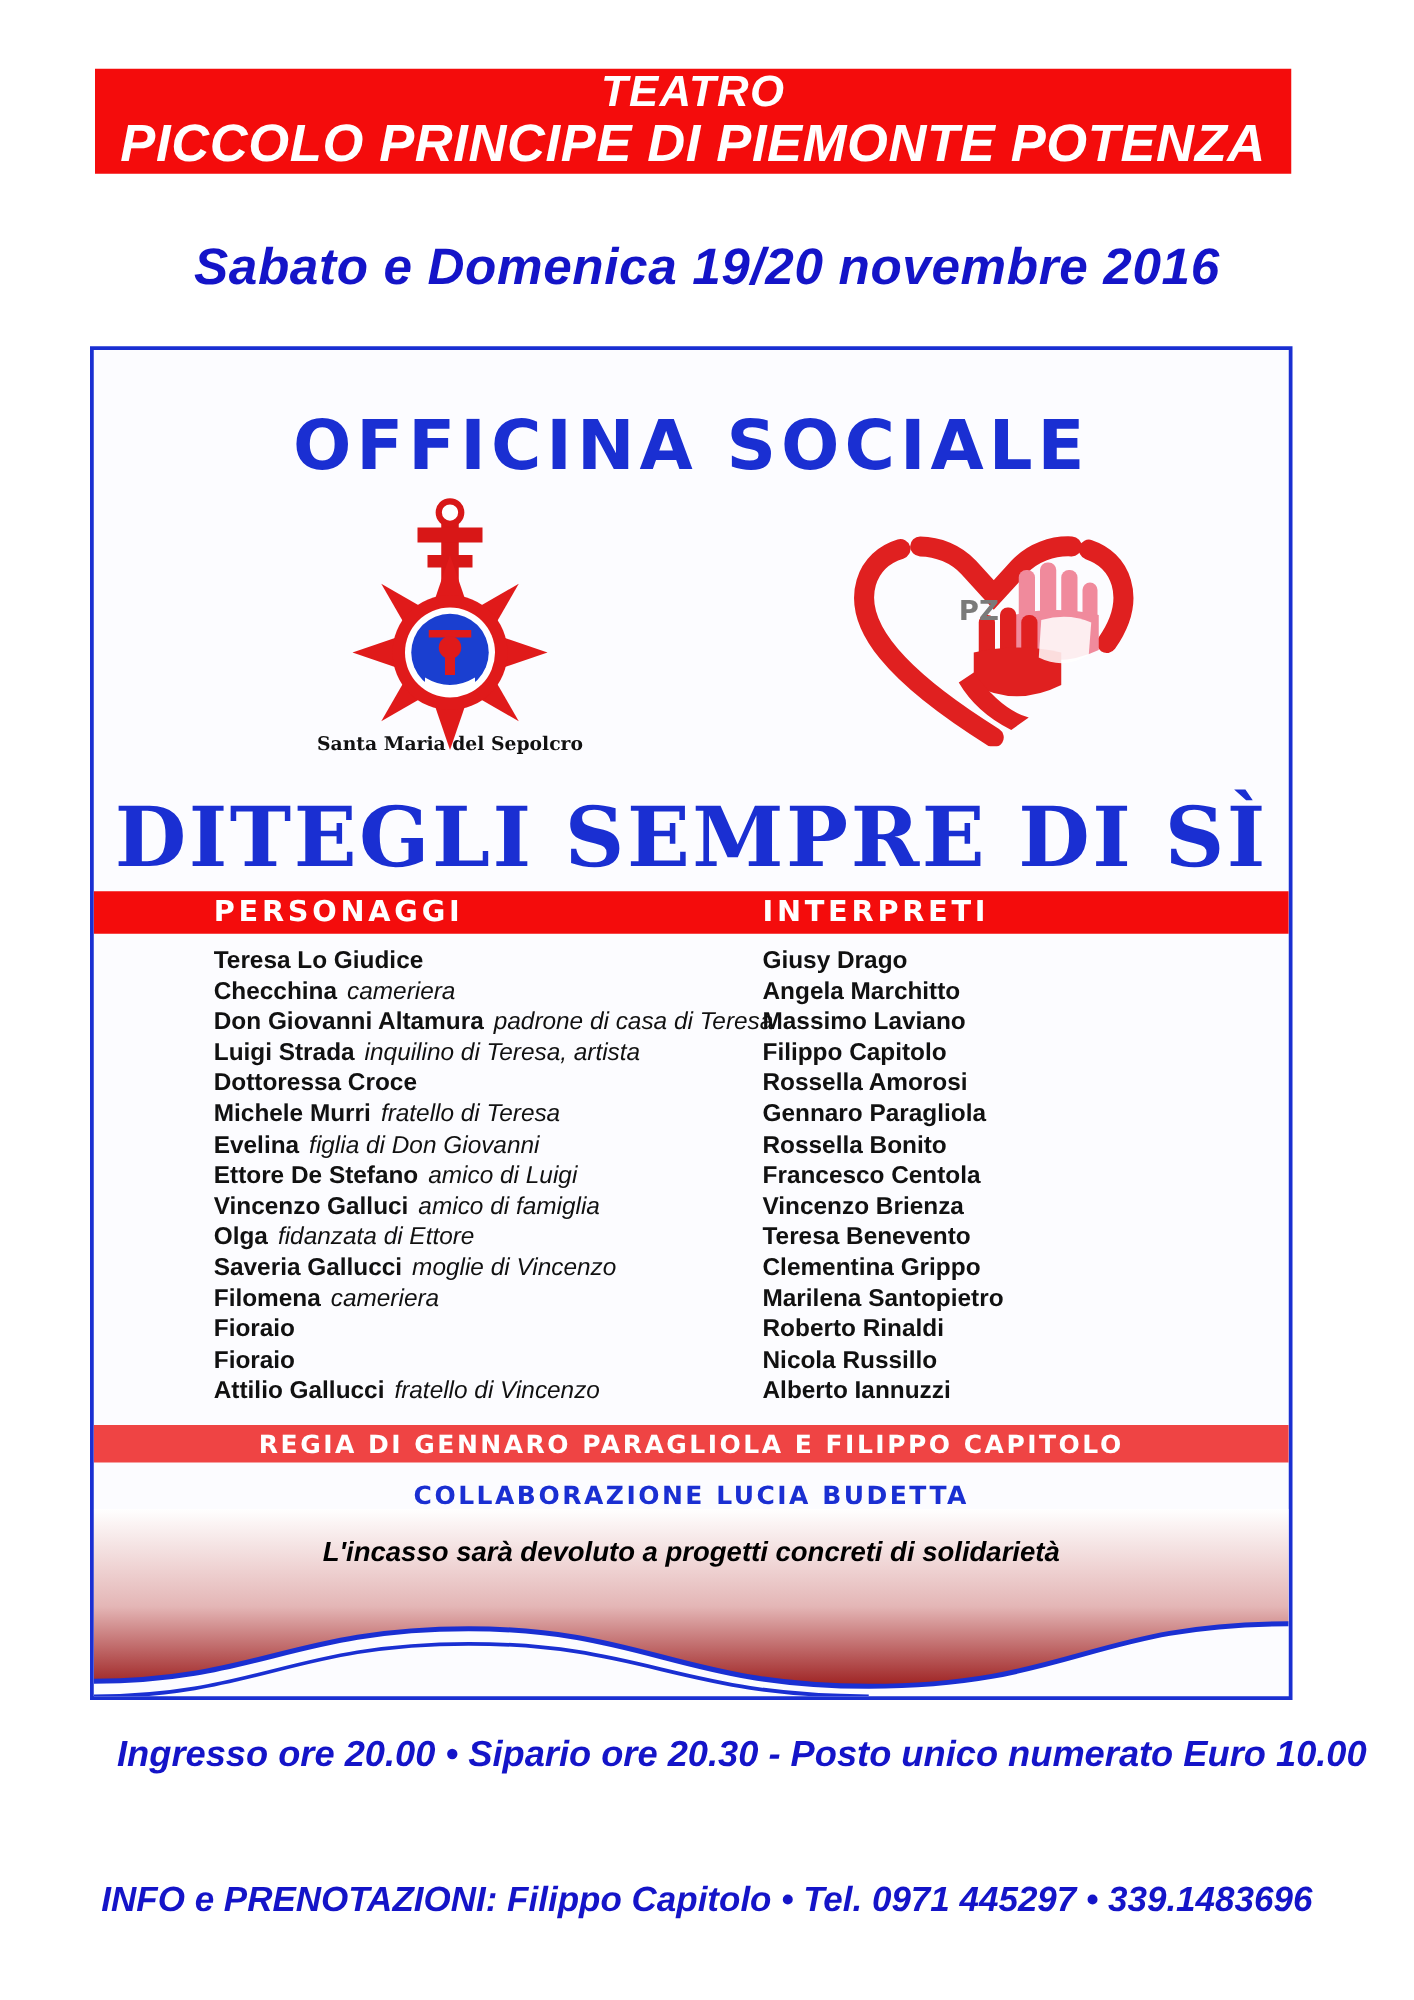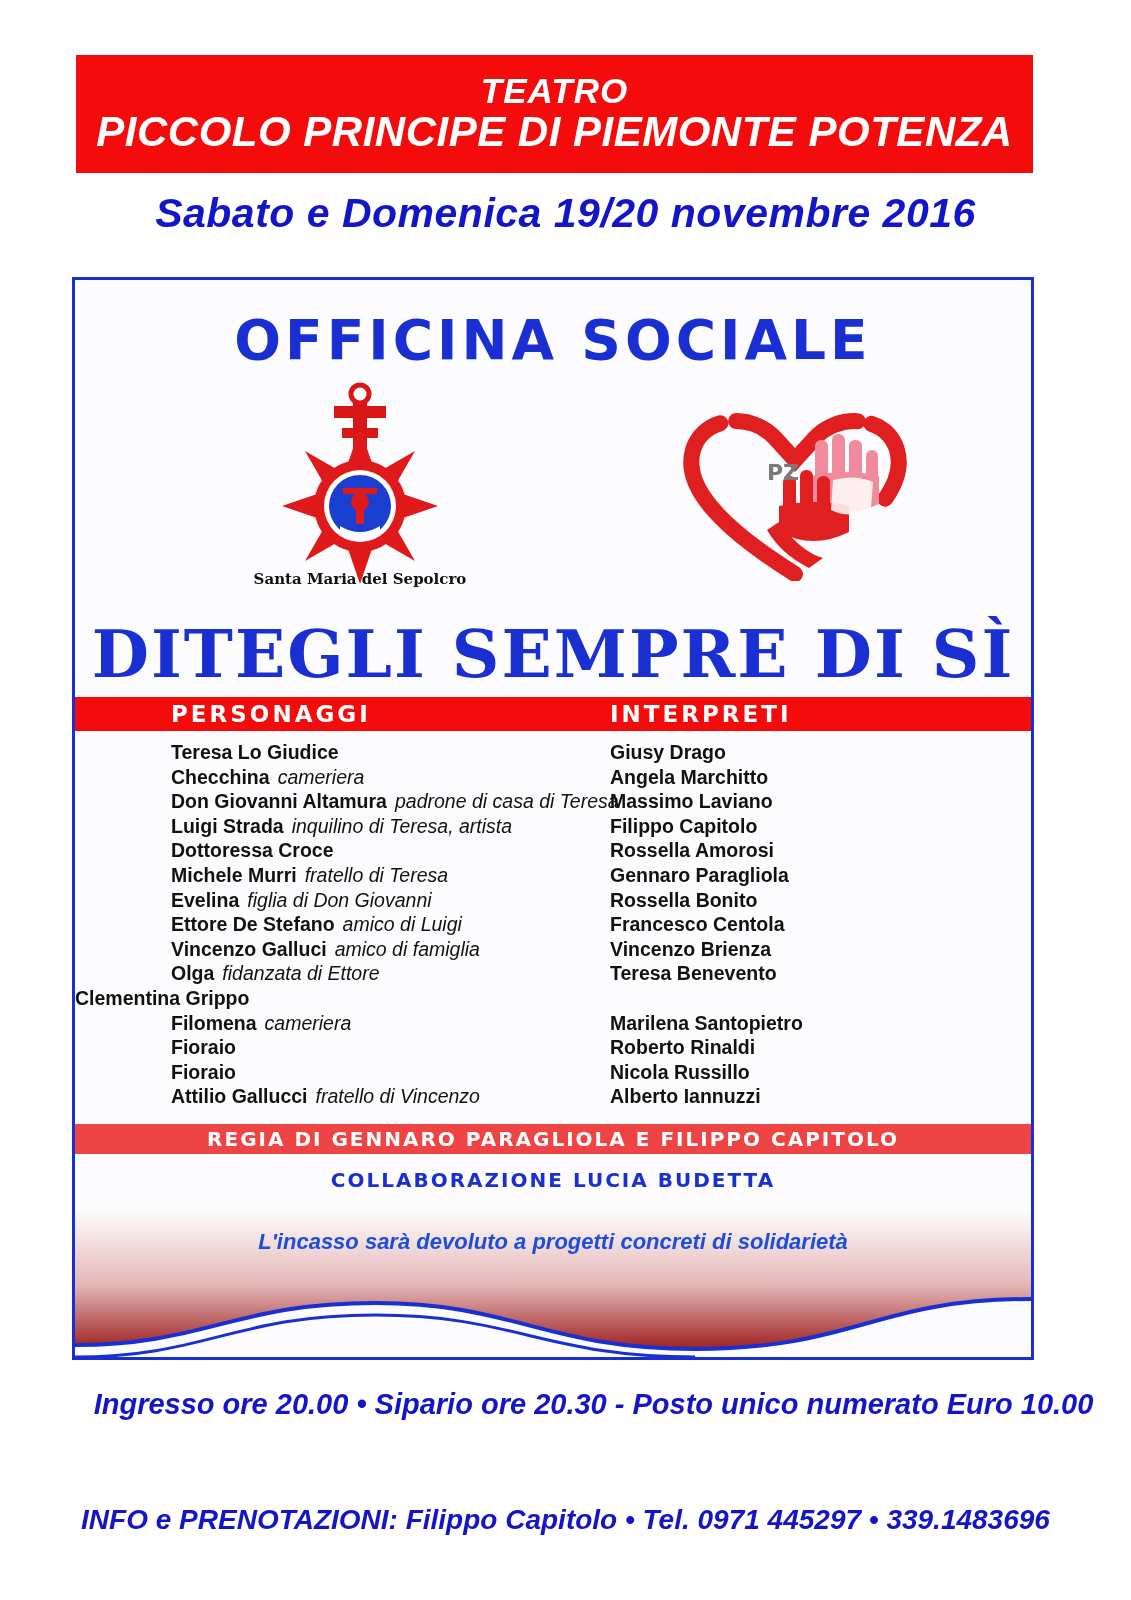--- a/index.html
+++ b/index.html
@@ -21,21 +21,21 @@
     height: 1600px;
     box-sizing: border-box;
   }
 
   
   .header-banner {
     position: absolute;
     left: 76px;
     top: 55px;
     width: 957px;
-    height: 118px;
+    height: 84px;
     background: #f40c0c;
     display: flex;
     flex-direction: column;
     align-items: center;
     justify-content: center;
   }
   .header-line1 {
     color: #ffffff;
     font-weight: bold;
     font-style: italic;
@@ -79,21 +79,21 @@
     box-sizing: border-box;
     overflow: hidden;
   }
 
   .org-title {
     text-align: center;
     font-size: 55px;
     font-weight: bold;
     color: #1a2fd2;
     letter-spacing: 4px;
-    margin-top: 28px;
+    margin-top: 44px;
     font-family: "DejaVu Sans", sans-serif;
   }
 
   
   .logos {
     position: relative;
     height: 225px;
     margin-top: 6px;
   }
   .logo-left {
@@ -231,21 +231,21 @@
     height: 150px;
   }
   .wave-note {
     position: absolute;
     left: 0;
     top: 22px;
     width: 100%;
     text-align: center;
     font-size: 22px;
     font-weight: bold;
-    color: #1d4ed8;
+    color: #000000;
     font-style: italic;
     z-index: 3;
   }
 
   
   .bottom-line1 {
     position: absolute;
     left: 0;
     top: 1388px;
     width: 1131px;
@@ -389,20 +389,21 @@
       </div>
       <div class="cast-row">
         <div class="char"><span class="name">Vincenzo Galluci</span><span class="desc">amico di famiglia</span></div>
         <div class="actor">Vincenzo Brienza</div>
       </div>
       <div class="cast-row">
         <div class="char"><span class="name">Olga</span><span class="desc">fidanzata di Ettore</span></div>
         <div class="actor">Teresa Benevento</div>
       </div>
       <div class="cast-row">
+        <div class="char"><span class="name">Saveria Gallucci</span><span class="desc">moglie di Vincenzo</span></div>
         <div class="actor">Clementina Grippo</div>
       </div>
       <div class="cast-row">
         <div class="char"><span class="name">Filomena</span><span class="desc">cameriera</span></div>
         <div class="actor">Marilena Santopietro</div>
       </div>
       <div class="cast-row">
         <div class="char"><span class="name">Fioraio</span><span class="desc"></span></div>
         <div class="actor">Roberto Rinaldi</div>
       </div>

